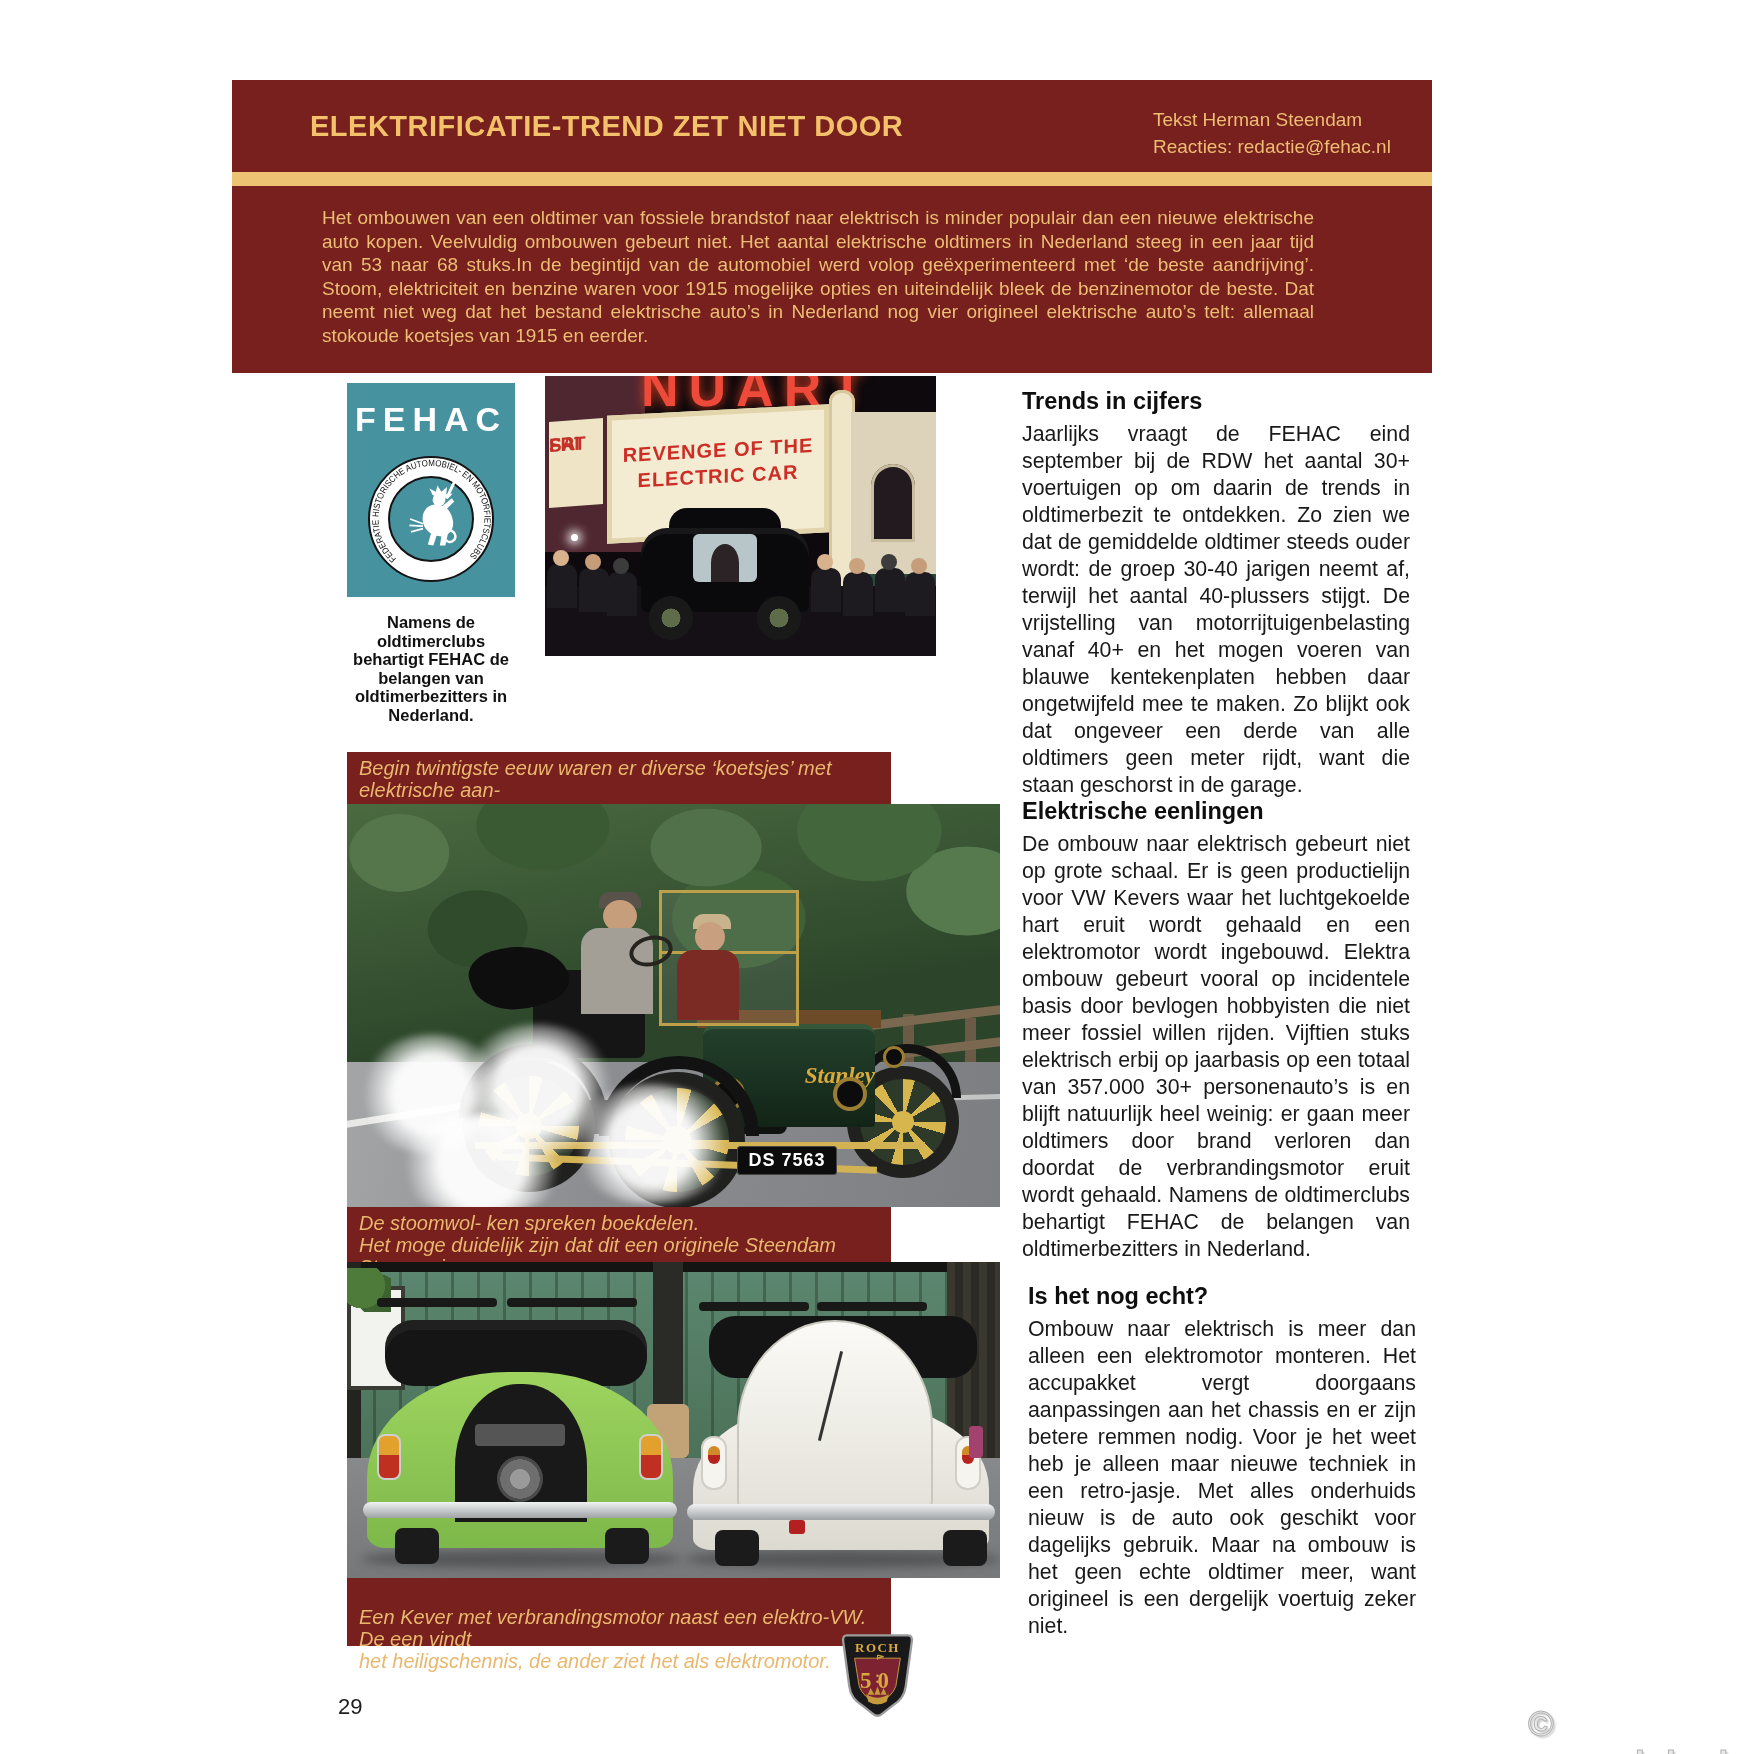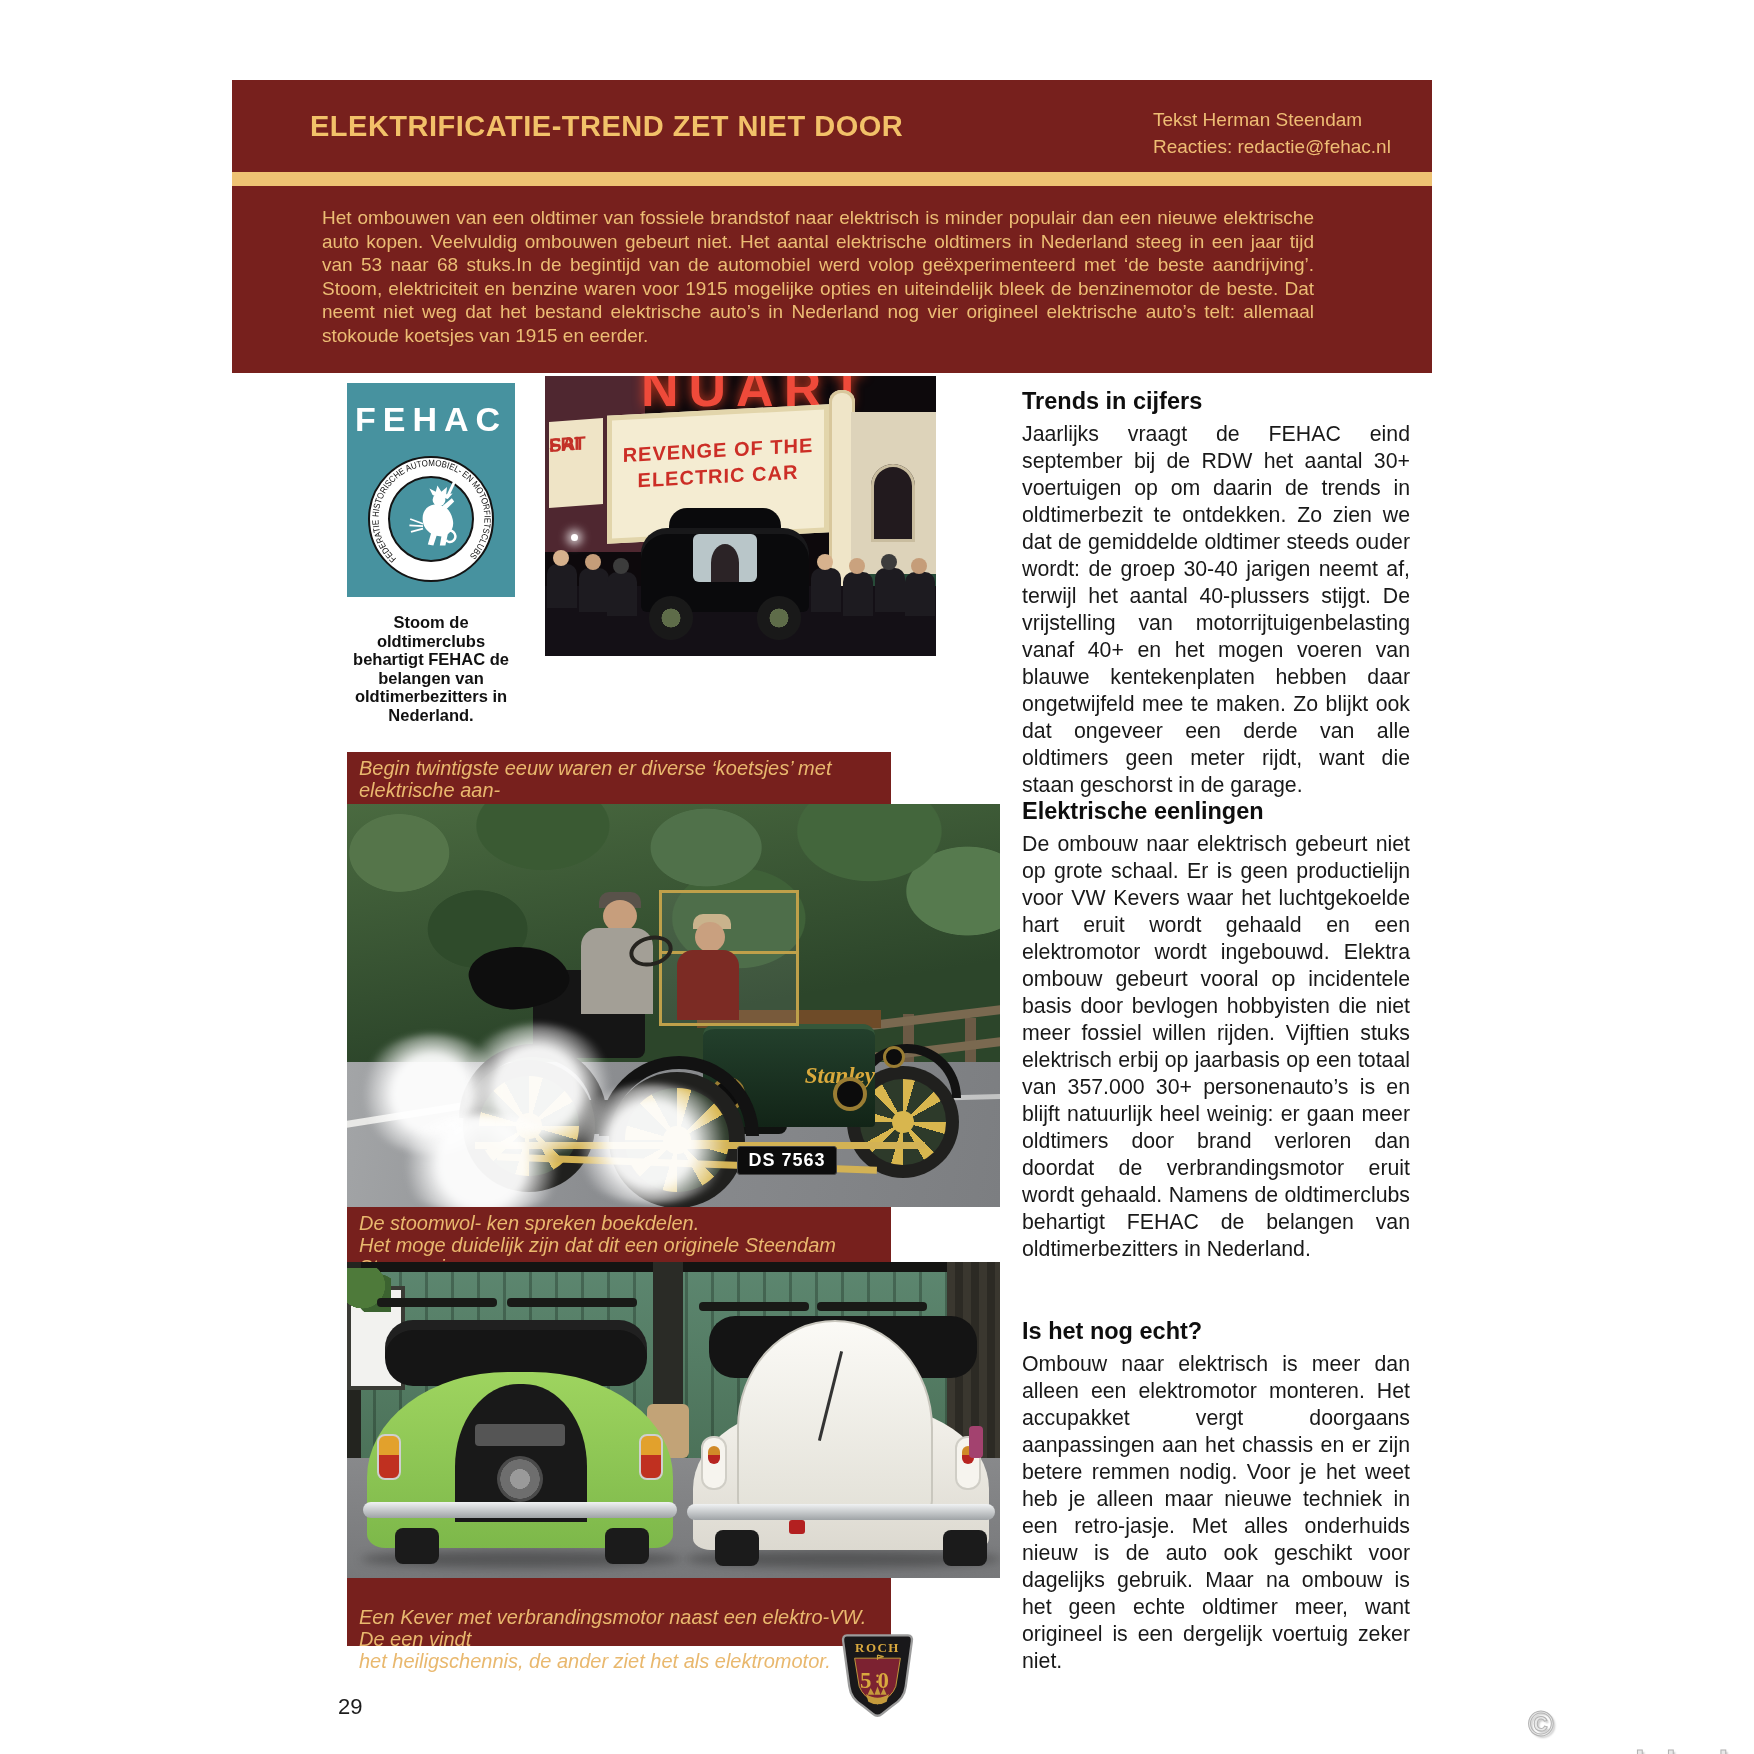--- a/index.html
+++ b/index.html
@@ -204,21 +204,21 @@
           <rect x="24" y="-52" width="3.5" height="26" transform="rotate(25 26 -39)"></rect>
           <g stroke="#ffffff" stroke-width="2.2" fill="none">
             <path d="M-10 6 L-26 0"></path>
               <path d="M-10 9 L-27 8"></path>
               <path d="M-10 12 L-25 16"></path>
           </g>
           <path d="M21 14 C30 14 33 22 28 27 C25 30 20 29 19 26" stroke="#ffffff" stroke-width="3" fill="none"></path>
         </g>
       </g>
     </svg>
-    <div class="fehac-caption">Stoom de oldtimerclubs behartigt FEHAC de belangen van oldtimerbezitters in Nederland.</div>
+    <div class="fehac-caption">Namens de oldtimerclubs behartigt FEHAC de belangen van oldtimerbezitters in Nederland.</div>
   </div>
 
   <div class="photo theater">
     <div class="th-wall"></div>
     <div class="th-neon">NUART</div>
     <div class="th-column"></div>
     <div class="th-building"></div>
     <div class="th-window"></div>
     <div class="th-awning"></div>
     <div class="th-marquee">
@@ -364,21 +364,21 @@
   </div>
 
   <div class="col" style="top:388px;">
     <h3>Trends in cijfers</h3>
     <p>Jaarlijks vraagt de FEHAC eind september bij de RDW het aantal 30+ voertuigen op om daarin de trends in oldtimerbezit te ontdekken. Zo zien we dat de gemiddelde oldtimer steeds ouder wordt: de groep 30-40 jarigen neemt af, terwijl het aantal 40-plussers stijgt. De vrijstelling van motorrijtuigenbelasting vanaf 40+ en het mogen voeren van blauwe kentekenplaten hebben daar ongetwijfeld mee te maken. Zo blijkt ook dat ongeveer een derde van alle oldtimers geen meter rijdt, want die staan geschorst in de garage.</p>
   </div>
   <div class="col" style="top:798px;">
     <h3>Elektrische eenlingen</h3>
     <p>De ombouw naar elektrisch gebeurt niet op grote schaal. Er is geen productielijn voor VW Kevers waar het luchtgekoelde hart eruit wordt gehaald en een elektromotor wordt ingebouwd. Elektra ombouw gebeurt vooral op incidentele basis door bevlogen hobbyisten die niet meer fossiel willen rijden. Vijftien stuks elektrisch erbij op jaarbasis op een totaal van 357.000 30+ personenauto’s is en blijft natuurlijk heel weinig: er gaan meer oldtimers door brand verloren dan doordat de verbrandingsmotor eruit wordt gehaald. Namens de oldtimerclubs behartigt FEHAC de belangen van oldtimerbezitters in Nederland.</p>
   </div>
-  <div class="col" style="top:1318px;">
+  <div class="col" style="top:1283px;margin-left:6px;">
     <h3>Is het nog echt?</h3>
     <p>Ombouw naar elektrisch is meer dan alleen een elektromotor monteren. Het accupakket vergt doorgaans aanpassingen aan het chassis en er zijn betere remmen nodig. Voor je het weet heb je alleen maar nieuwe techniek in een retro-jasje. Met alles onderhuids nieuw is de auto ook geschikt voor dagelijks gebruik. Maar na ombouw is het geen echte oldtimer meer, want origineel is een dergelijk voertuig zeker niet.</p>
   </div>
 
   <svg class="roch-badge" viewBox="0 0 100 118">
     <path d="M10 3 H90 Q96 3 95 11 L87 70 Q85 86 70 95 L56 106 Q50 111 44 106 L30 95 Q15 86 13 70 L5 11 Q4 3 10 3 Z" fill="#19181a" stroke="#9c9c9c" stroke-width="3"></path>
     <text x="50" y="25" text-anchor="middle" font-family="Liberation Serif, serif" font-weight="bold" font-size="17" letter-spacing="2" fill="#d9a93f">ROCH</text>
     <path d="M20 33 H80 L74 70 Q69 84 50 93 Q31 84 26 70 Z" fill="#7c2231" stroke="#caa23c" stroke-width="1.2"></path>
     <path d="M50 29 v6 M50 29 l8 2 -8 2" stroke="#caa23c" stroke-width="1.5" fill="none"></path>
     <text x="50" y="72" text-anchor="middle" font-family="Liberation Serif, serif" font-weight="bold" font-size="30" letter-spacing="8" fill="#d9a93f">50</text>

